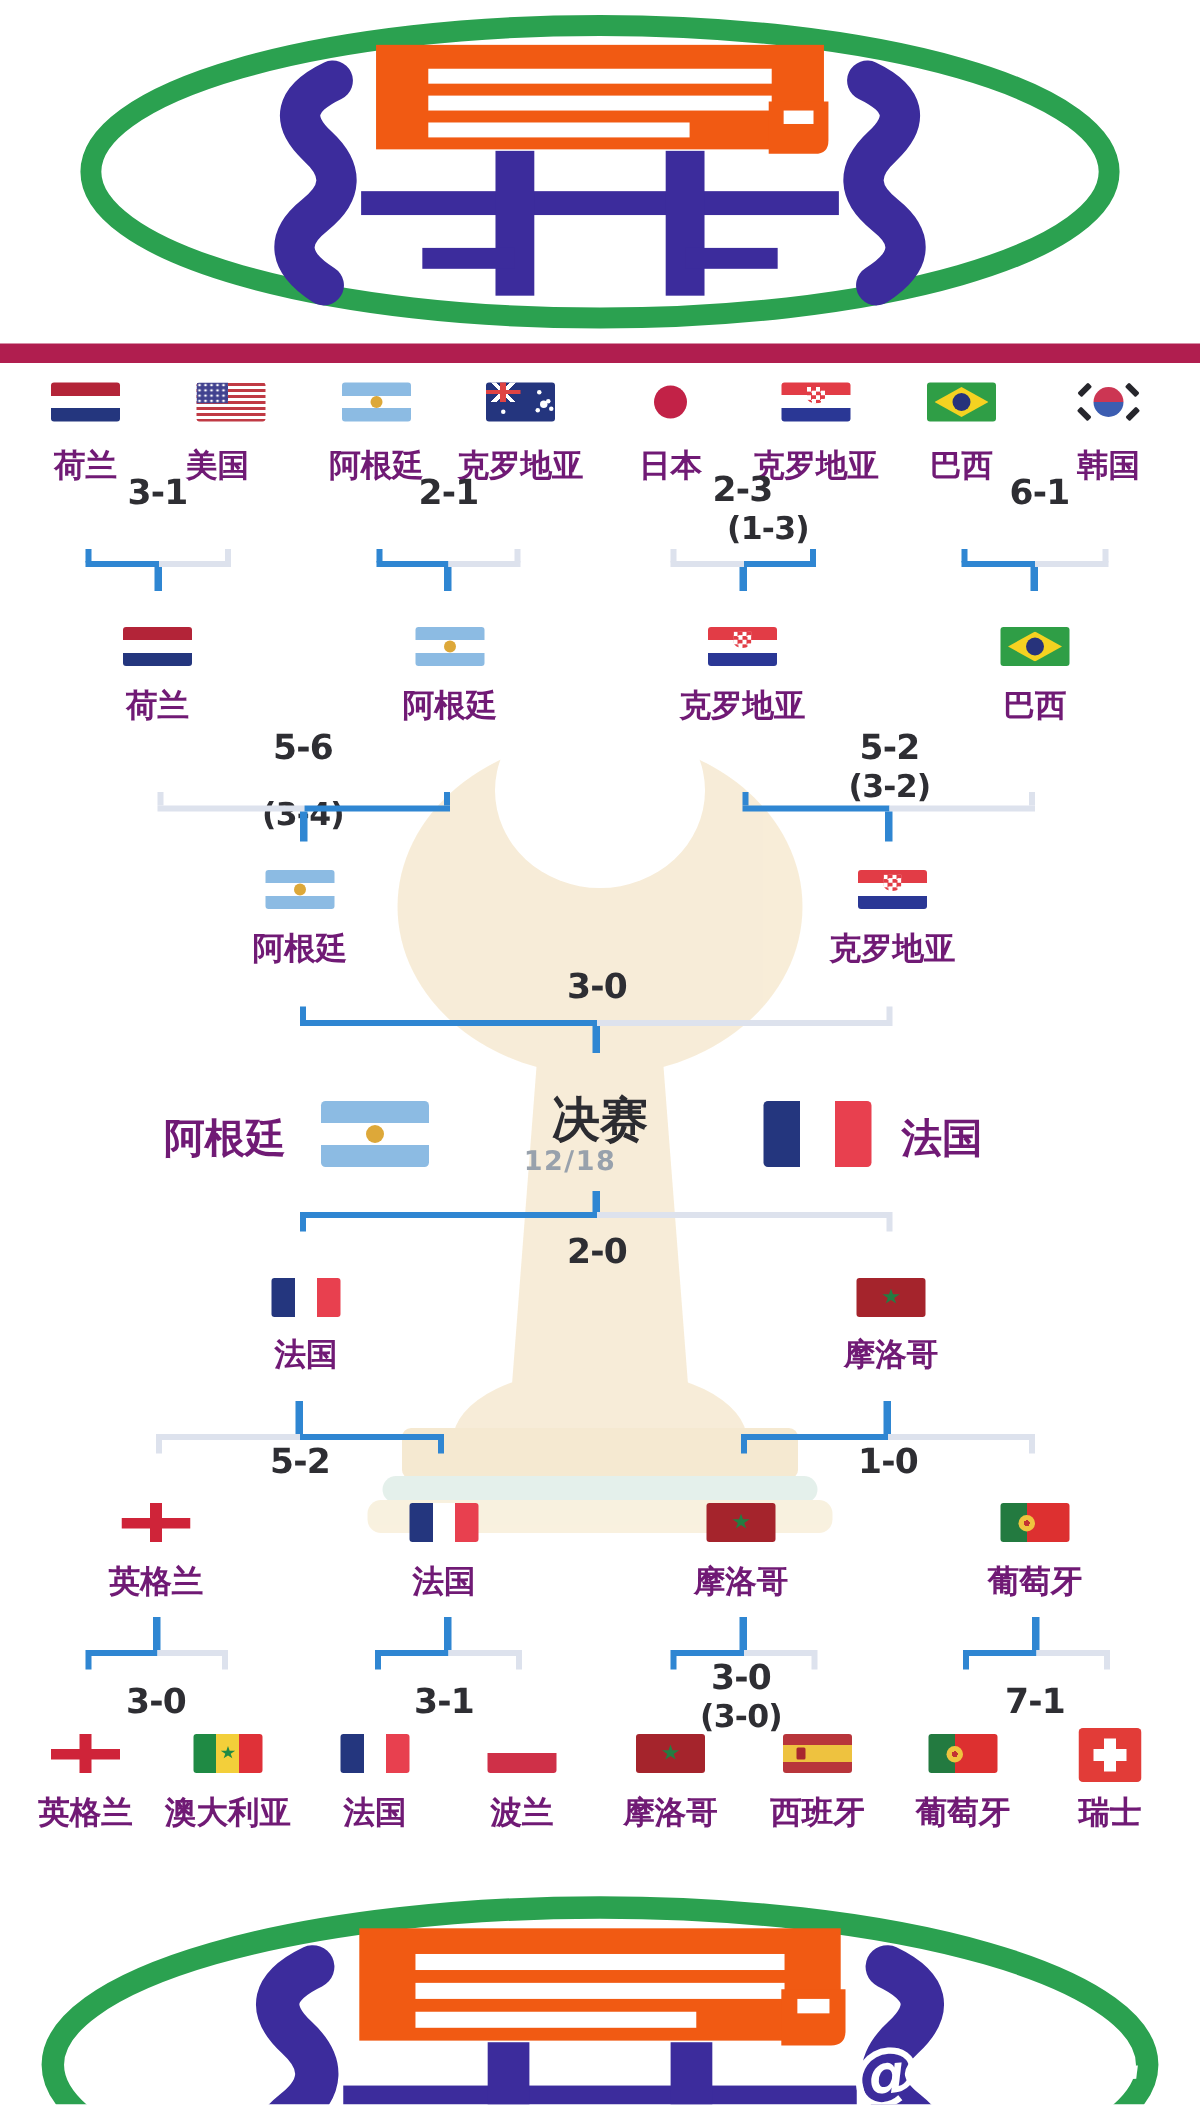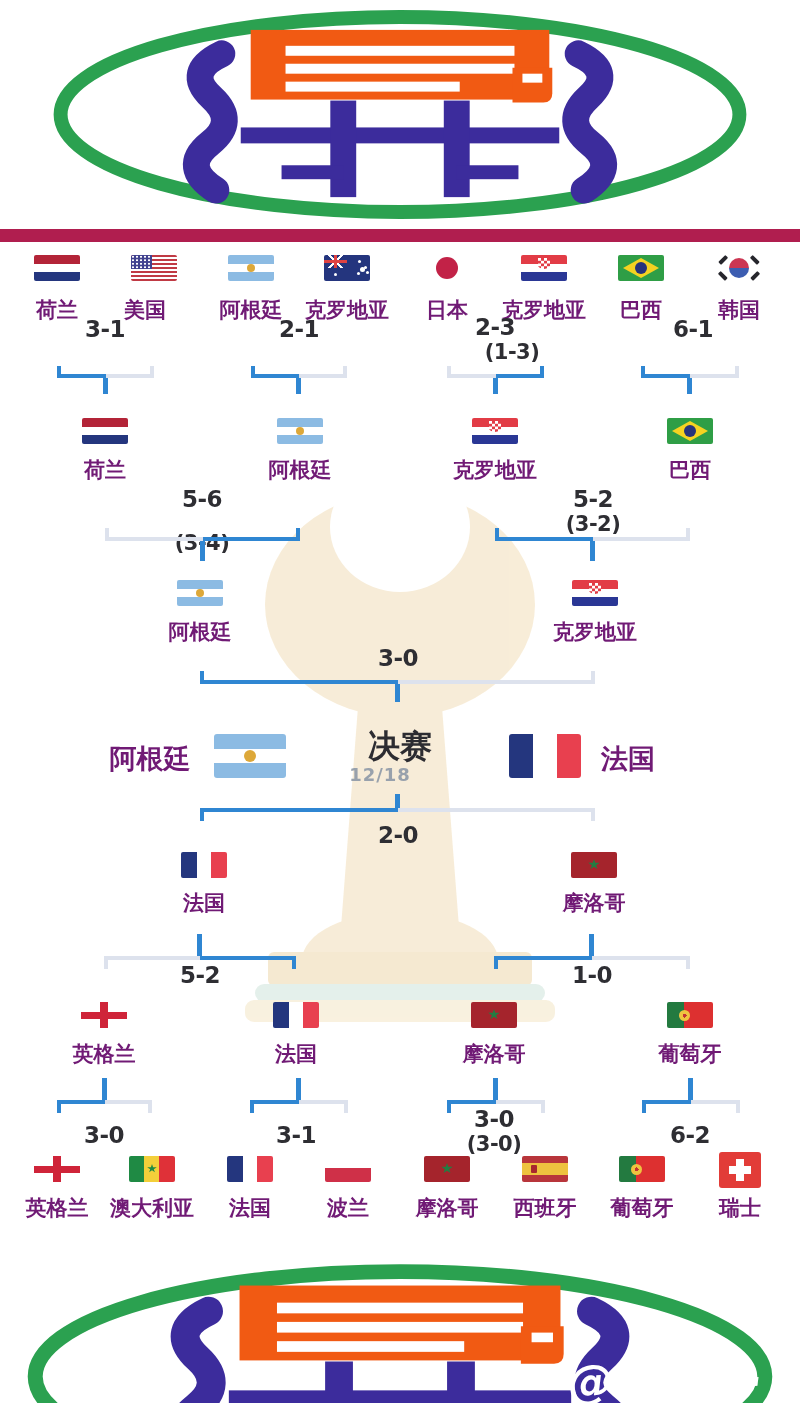--- a/index.html
+++ b/index.html
@@ -319,21 +319,21 @@
         <i class="seg g" style="left:49px;right:0"></i>
       <i class="tick b" style="left:0;top:4px"></i>
         <i class="tick g" style="right:0;top:4px"></i>
       <i class="stub b" style="left:46px;top:-22px;height:22px"></i>
     </div>
 
     <span class="score" style="left:104px;top:1122px">3-0</span>
     <span class="score" style="left:296px;top:1122px">3-1</span>
     <span class="score" style="left:494px;top:1106px">3-0</span>
     <span class="score note" style="left:494px;top:1132px">(3-0)</span>
-    <span class="score" style="left:690px;top:1122px">6-2</span>
+    <span class="score" style="left:690px;top:1122px">7-1</span>
 
     <span class="flag f-eng" style="left:34px;top:1156px"></span>
     <span class="flag f-sen" style="left:129px;top:1156px"></span>
     <span class="flag f-fra" style="left:227px;top:1156px"></span>
     <span class="flag f-pol" style="left:325px;top:1156px"></span>
     <span class="flag f-mar" style="left:424px;top:1156px"></span>
     <span class="flag f-esp" style="left:522px;top:1156px"></span>
     <span class="flag f-por" style="left:619px;top:1156px"></span>
     <span class="flag f-sui" style="left:719px;top:1152px"></span>
 

